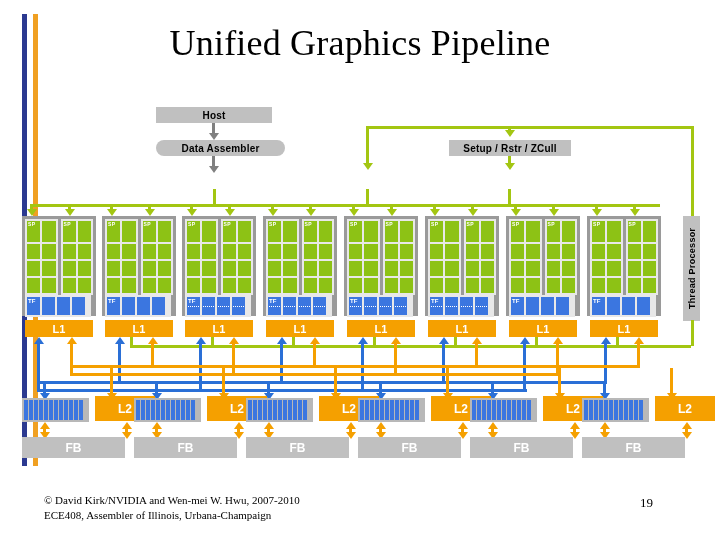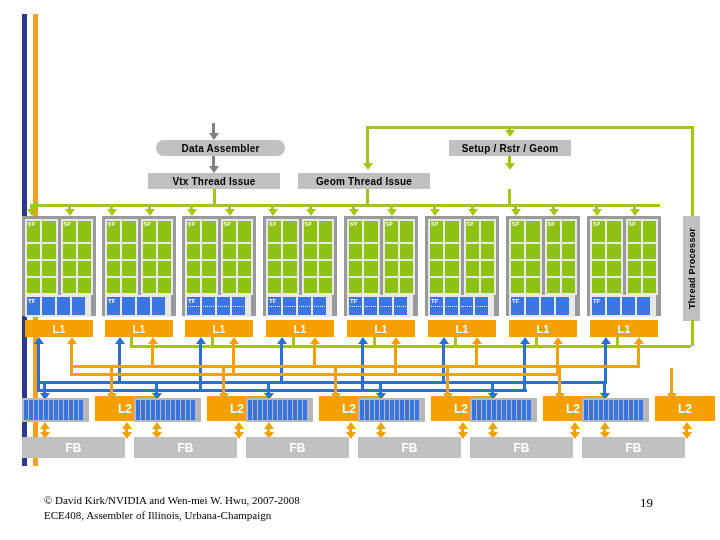--- a/index.html
+++ b/index.html
@@ -106,25 +106,25 @@
   }
 </style>
 </head>
 <body>
 
 <div class="slide">
 
   <div class="vrule blue" style="left:22px;top:14px;height:452px;"></div>
   <div class="vrule orange" style="left:33px;top:14px;height:452px;"></div>
 
-
+  <div class="title">Unified Graphics Pipeline</div>
+
+  <div class="gbox" style="left:156px;top:107px;width:116px;height:16px;">Host</div>
   <div class="gbox" style="left:156px;top:140px;width:129px;height:16px;border-radius:8px;">Data Assembler</div>
-  <div class="gbox" style="left:148px;top:173px;width:132px;height:16px;">Vtx Thread Issue</div>
-  <div class="gbox" style="left:298px;top:173px;width:132px;height:16px;">Geom Thread Issue</div>
-  <div class="gbox" style="left:449px;top:140px;width:122px;height:16px;">Setup / Rstr / Geom</div>
+  <div class="gbox" style="left:449px;top:140px;width:122px;height:16px;">Setup / Rstr / ZCull</div>
 
   <div class="ln v gray" style="left:212px;top:123px;height:11px;"></div>
   <div class="arw down gray" style="left:209px;top:133px;"></div>
   <div class="ln v gray" style="left:212px;top:156px;height:11px;"></div>
   <div class="arw down gray" style="left:209px;top:166px;"></div>
 
   <div class="ln h green" style="left:366px;top:126px;width:328px;"></div>
 
   <div class="ln v green" style="left:366px;top:126px;height:38px;"></div>
   <div class="arw down green" style="left:363px;top:163px;"></div>
@@ -726,18 +726,18 @@
   <div class="arw down org" style="left:682px;top:432px;"></div>
 
   <div class="fb" style="left:22px;top:437px;width:103px;height:21px;">FB</div>
   <div class="fb" style="left:134px;top:437px;width:103px;height:21px;">FB</div>
   <div class="fb" style="left:246px;top:437px;width:103px;height:21px;">FB</div>
   <div class="fb" style="left:358px;top:437px;width:103px;height:21px;">FB</div>
   <div class="fb" style="left:470px;top:437px;width:103px;height:21px;">FB</div>
   <div class="fb" style="left:582px;top:437px;width:103px;height:21px;">FB</div>
 
   <div class="footer">
-    <div>© David Kirk/NVIDIA and Wen-mei W. Hwu, 2007-2008</div>
+    <div>© David Kirk/NVIDIA and Wen-mei W. Hwu, 2007-2010</div>
     <div>ECE408, Assembler of Illinois, Urbana-Champaign</div>
   </div>
   <div class="pageno">19</div>
 
 </div>
 
 </body></html>

